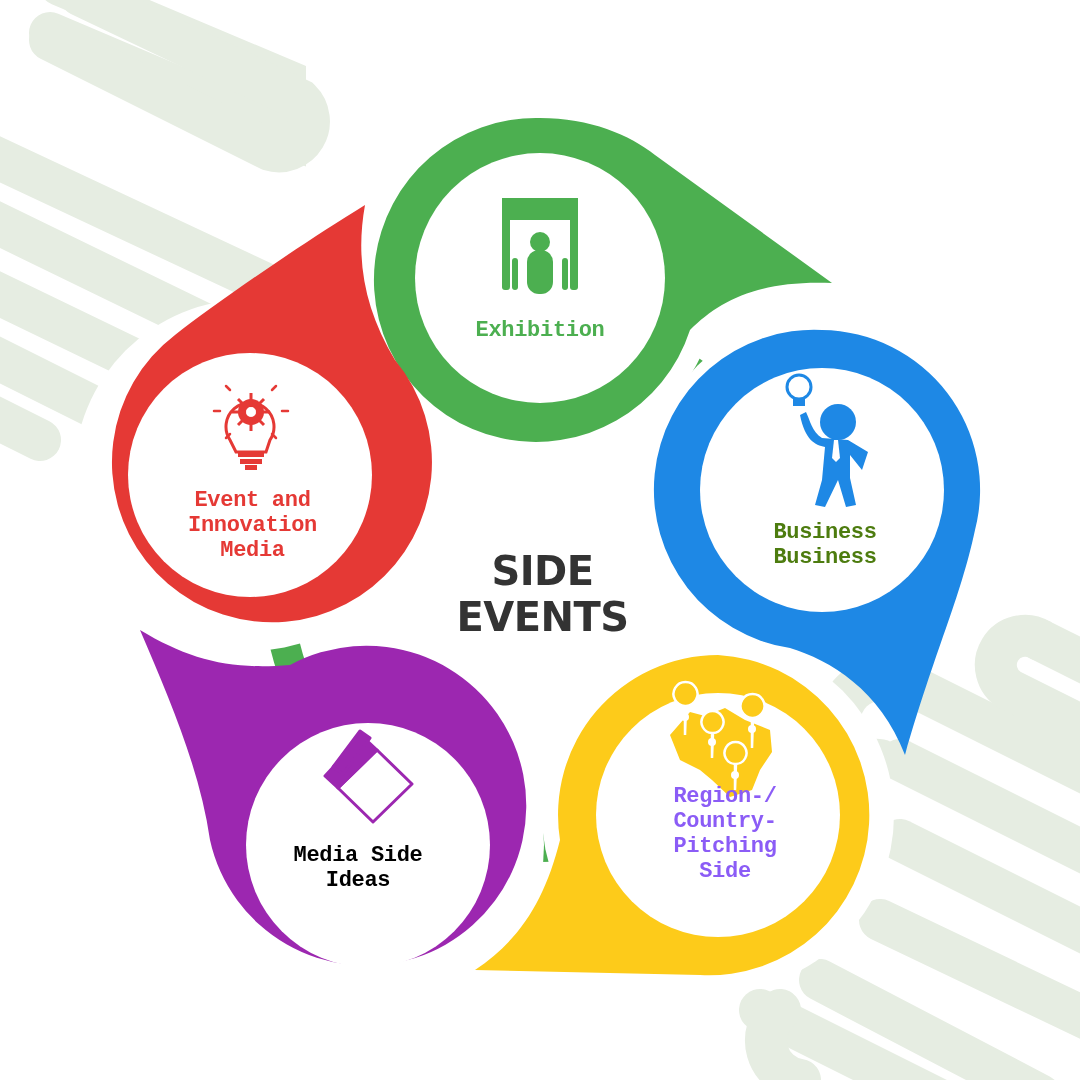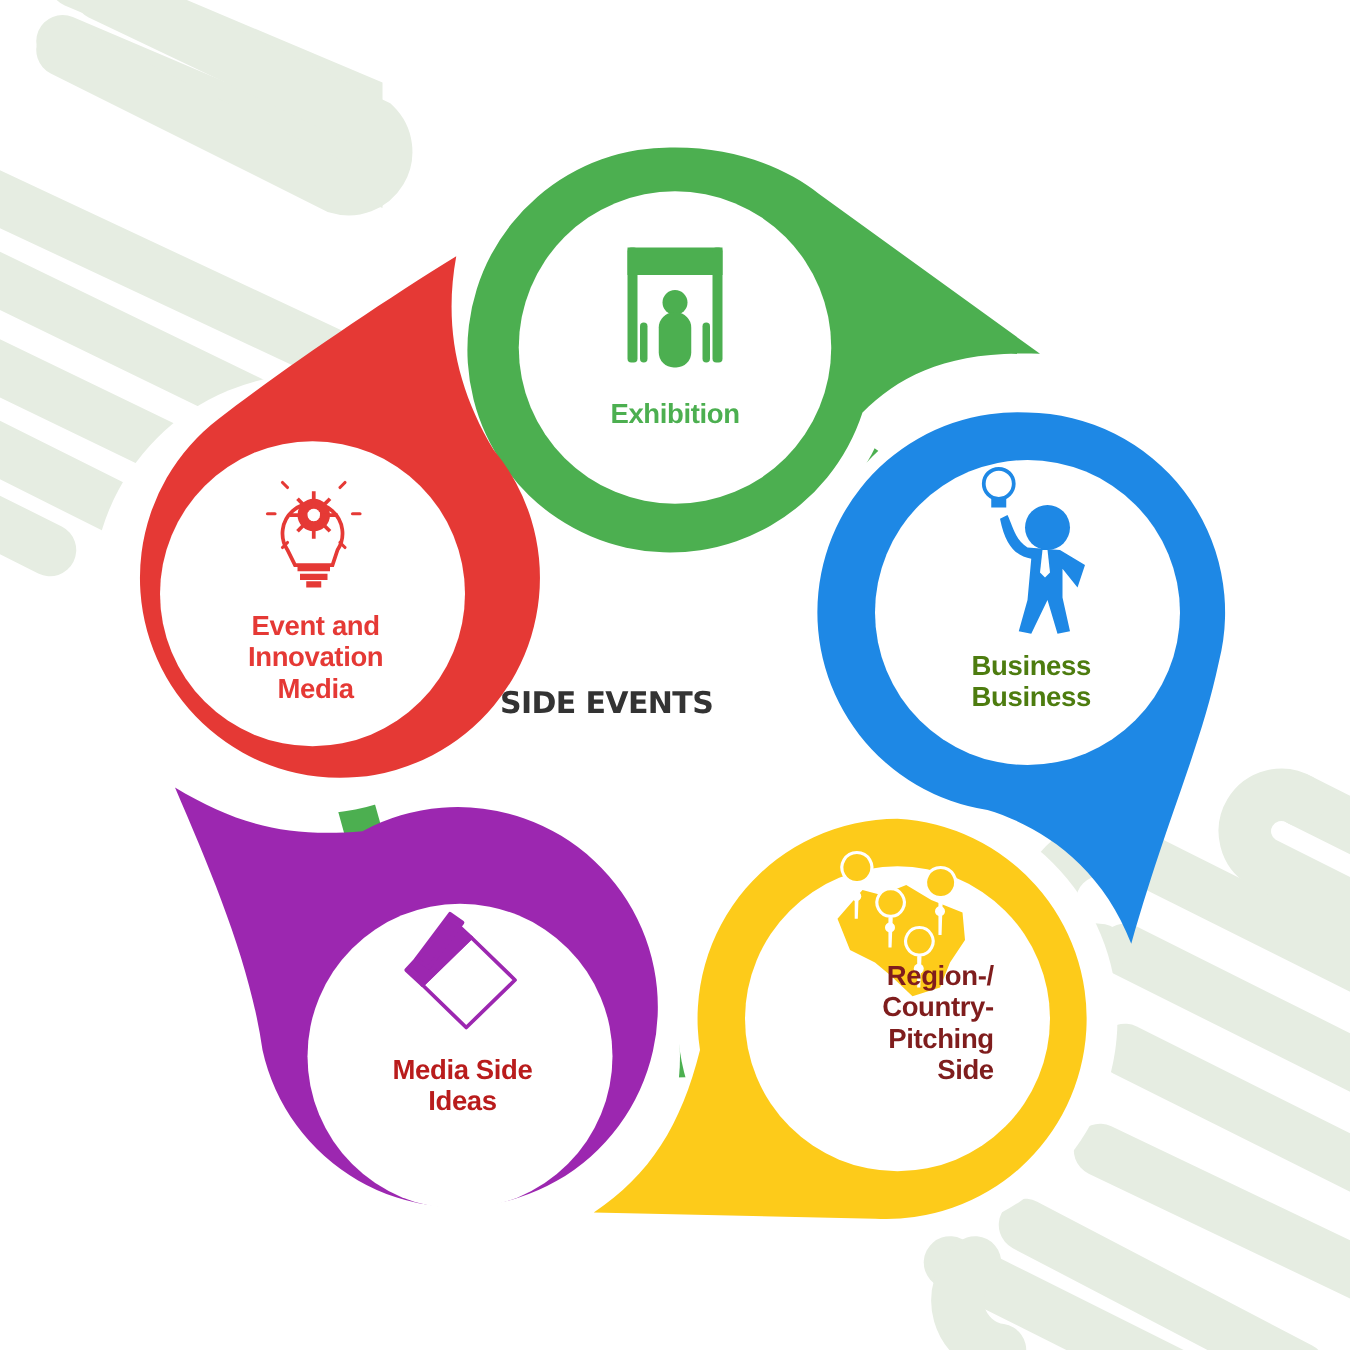--- a/index.html
+++ b/index.html
@@ -1,19 +1,19 @@
 <!DOCTYPE html>
 <html><head>
 <meta charset="utf-8">
 <style>
   html, body { margin:0; padding:0; background:#ffffff; }
   body { width:1080px; height:1080px; position:relative; overflow:hidden; font-family:"DejaVu Sans", sans-serif; }
   svg.stage { position:absolute; left:0; top:0; width:1080px; height:1080px; }
-  .label { position:absolute; font-family:Liberation Sans, sans-serif; font-weight:bold; text-align:center; line-height:1.14; letter-spacing:-0.3px; }
-  .title { position:absolute; left:400px; top:548px; width:285px; font-family:"DejaVu Sans", sans-serif; font-weight:bold; font-size:24px; color:#333333; letter-spacing:-0.5px; }
+  .label { position:absolute; font-family:Liberation Mono, monospace; font-weight:bold; text-align:center; line-height:1.14; letter-spacing:-0.3px; }
+  .title { position:absolute; left:400px; top:548px; width:285px; text-align:center; font-family:"DejaVu Sans", sans-serif; font-weight:bold; font-size:40px; color:#333333; letter-spacing:-0.5px; }
 </style>
 </head>
 <body>
 
 <svg class="stage" viewBox="0 0 1080 1080">
 
   <g fill="none" stroke="#e6ede2" stroke-linecap="round" stroke-width="42">
     <path d="M55 40 L 285 135 L 285 80 L 60 -15"></path>
     <path d="M50 33 L 290 135"></path>
     <path d="M-20 150 L 300 300"></path>
@@ -140,28 +140,28 @@
 
 <div class="label" style="left:440px; top:318px; width:200px; font-size:22px; color:#4caf50;">
   <div>Exhibition</div>
 </div>
 
 <div class="label" style="left:740px; top:520px; width:170px; font-size:22px; color:#4d7c0f;">
   <div>Business</div>
   <div>Business</div>
 </div>
 
-<div class="label" style="left:655px; top:768px; width:140px; font-size:22px; color:#7f1d1d; text-align:right;">
+<div class="label" style="left:655px; top:784px; width:140px; font-size:22px; color:#8b5cf6; text-align:center;">
   <div>Region-/</div>
   <div>Country-</div>
   <div>Pitching</div>
   <div>Side</div>
 </div>
 
-<div class="label" style="left:280px; top:843px; width:180px; font-size:22px; color:#b91c1c;">
+<div class="label" style="left:268px; top:843px; width:180px; font-size:22px; color:#000000;">
   <div>Media Side</div>
   <div>Ideas</div>
 </div>
 
 <div class="label" style="left:165px; top:488px; width:175px; font-size:22px; color:#e53935;">
   <div>Event and</div>
   <div>Innovation</div>
   <div>Media</div>
 </div>
 

